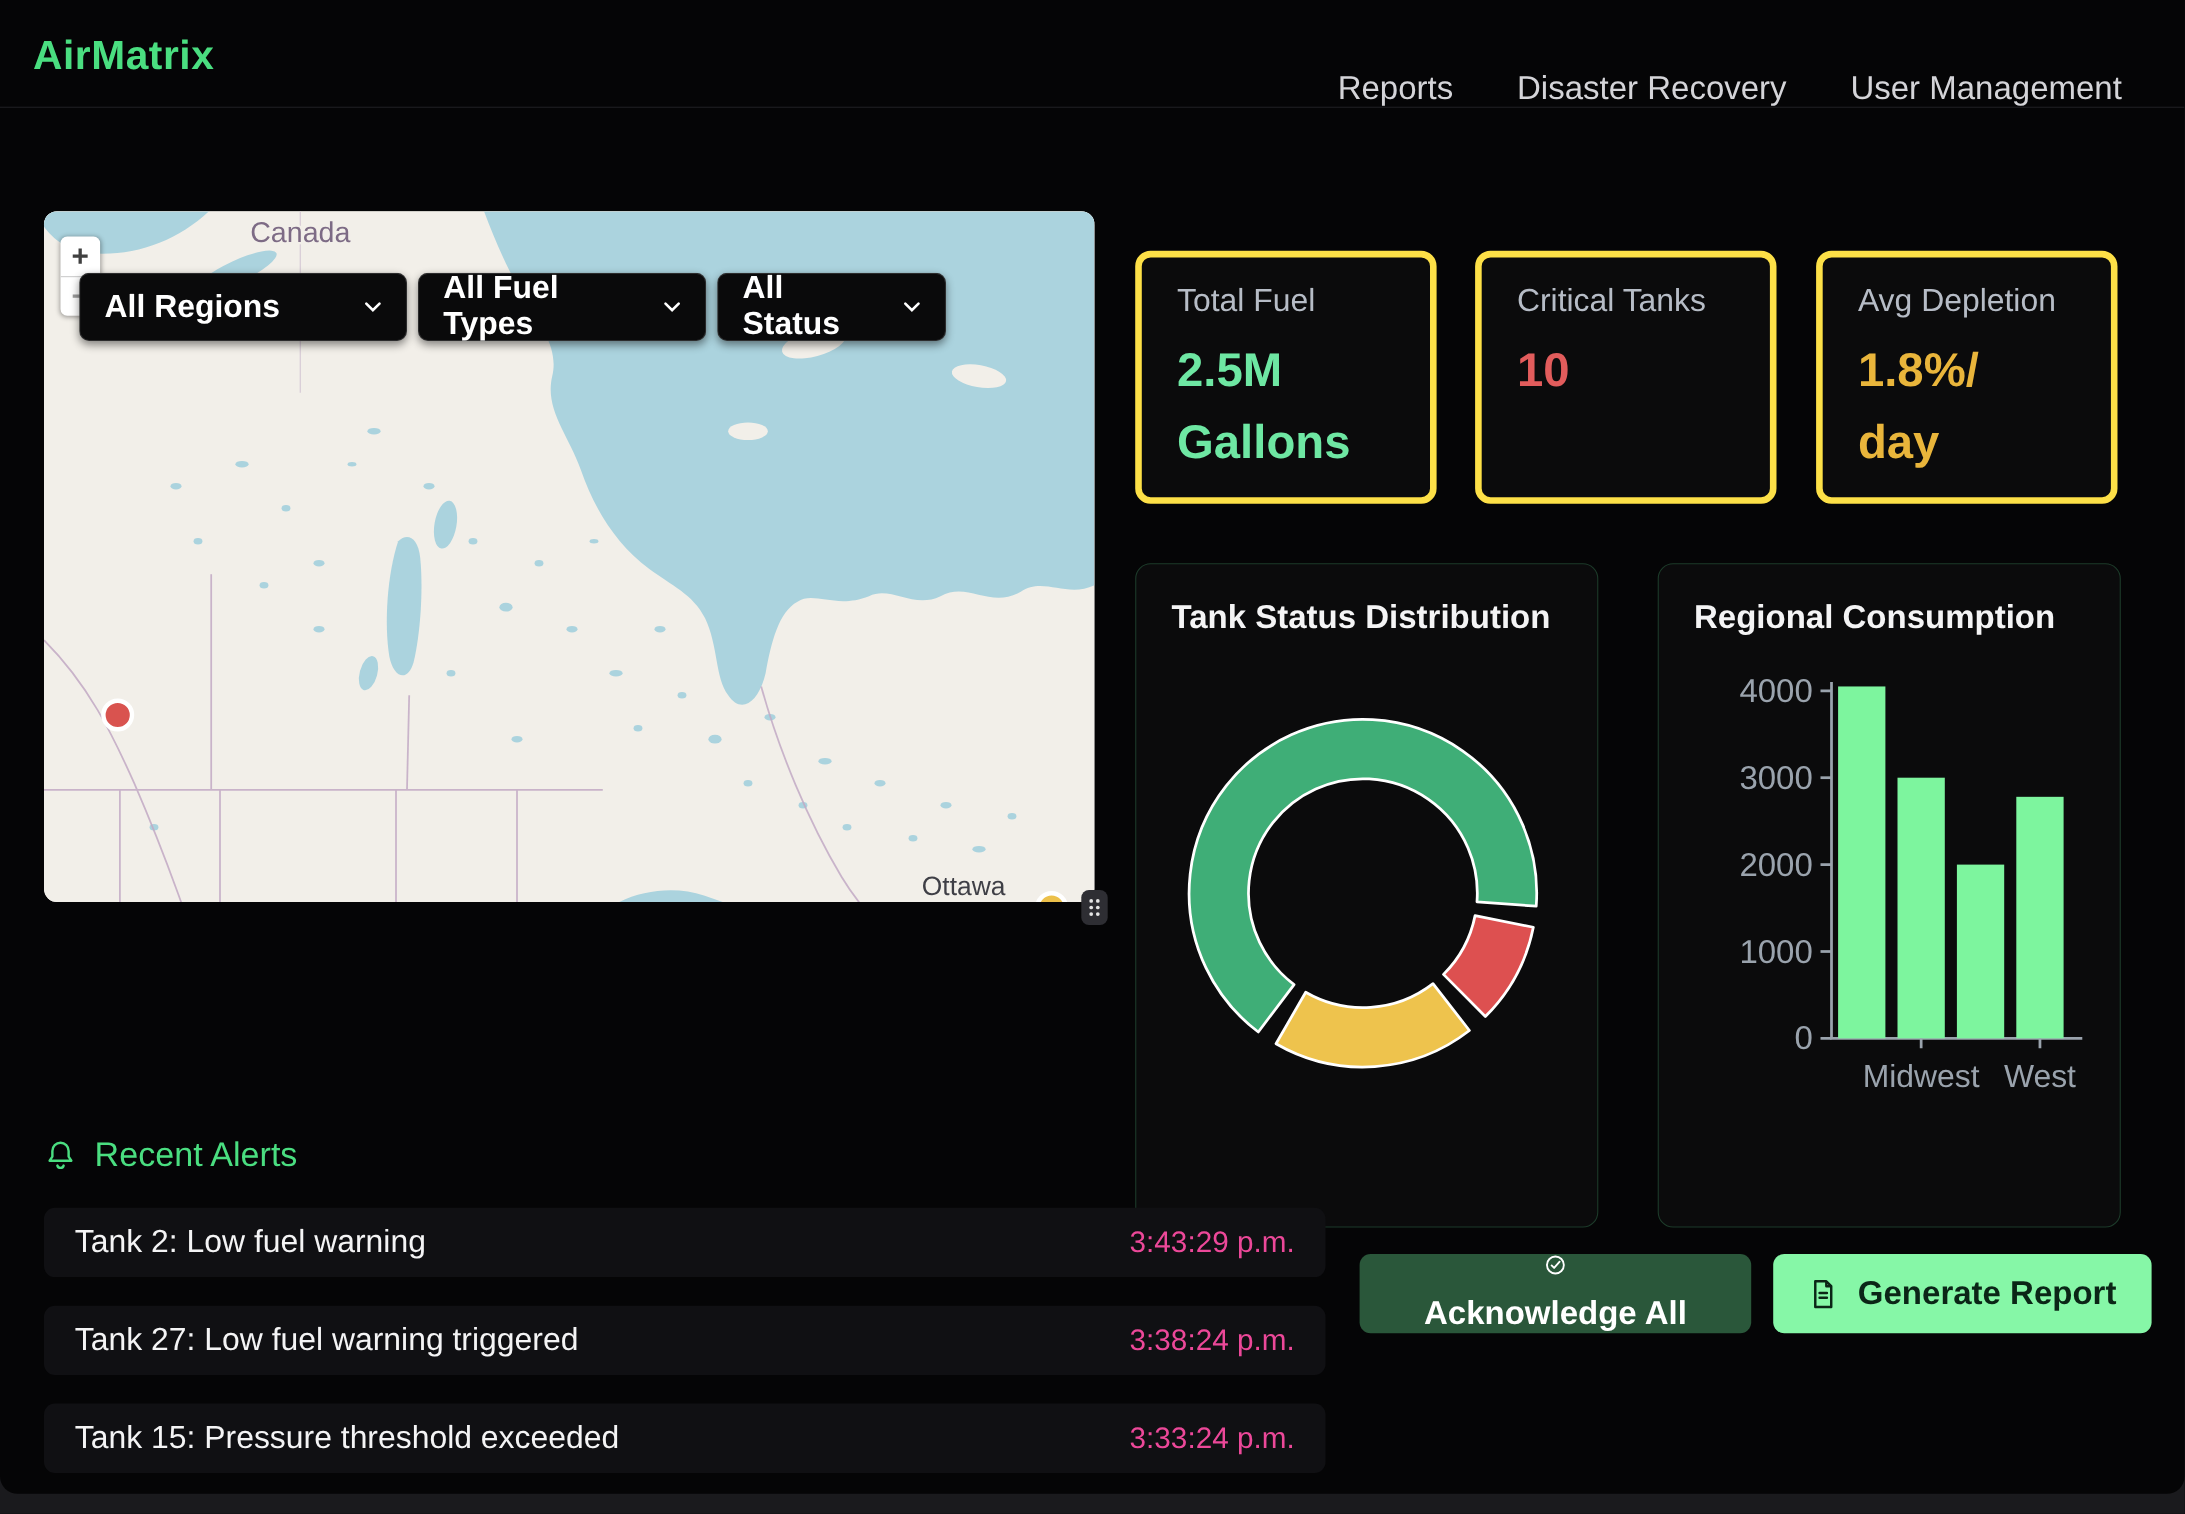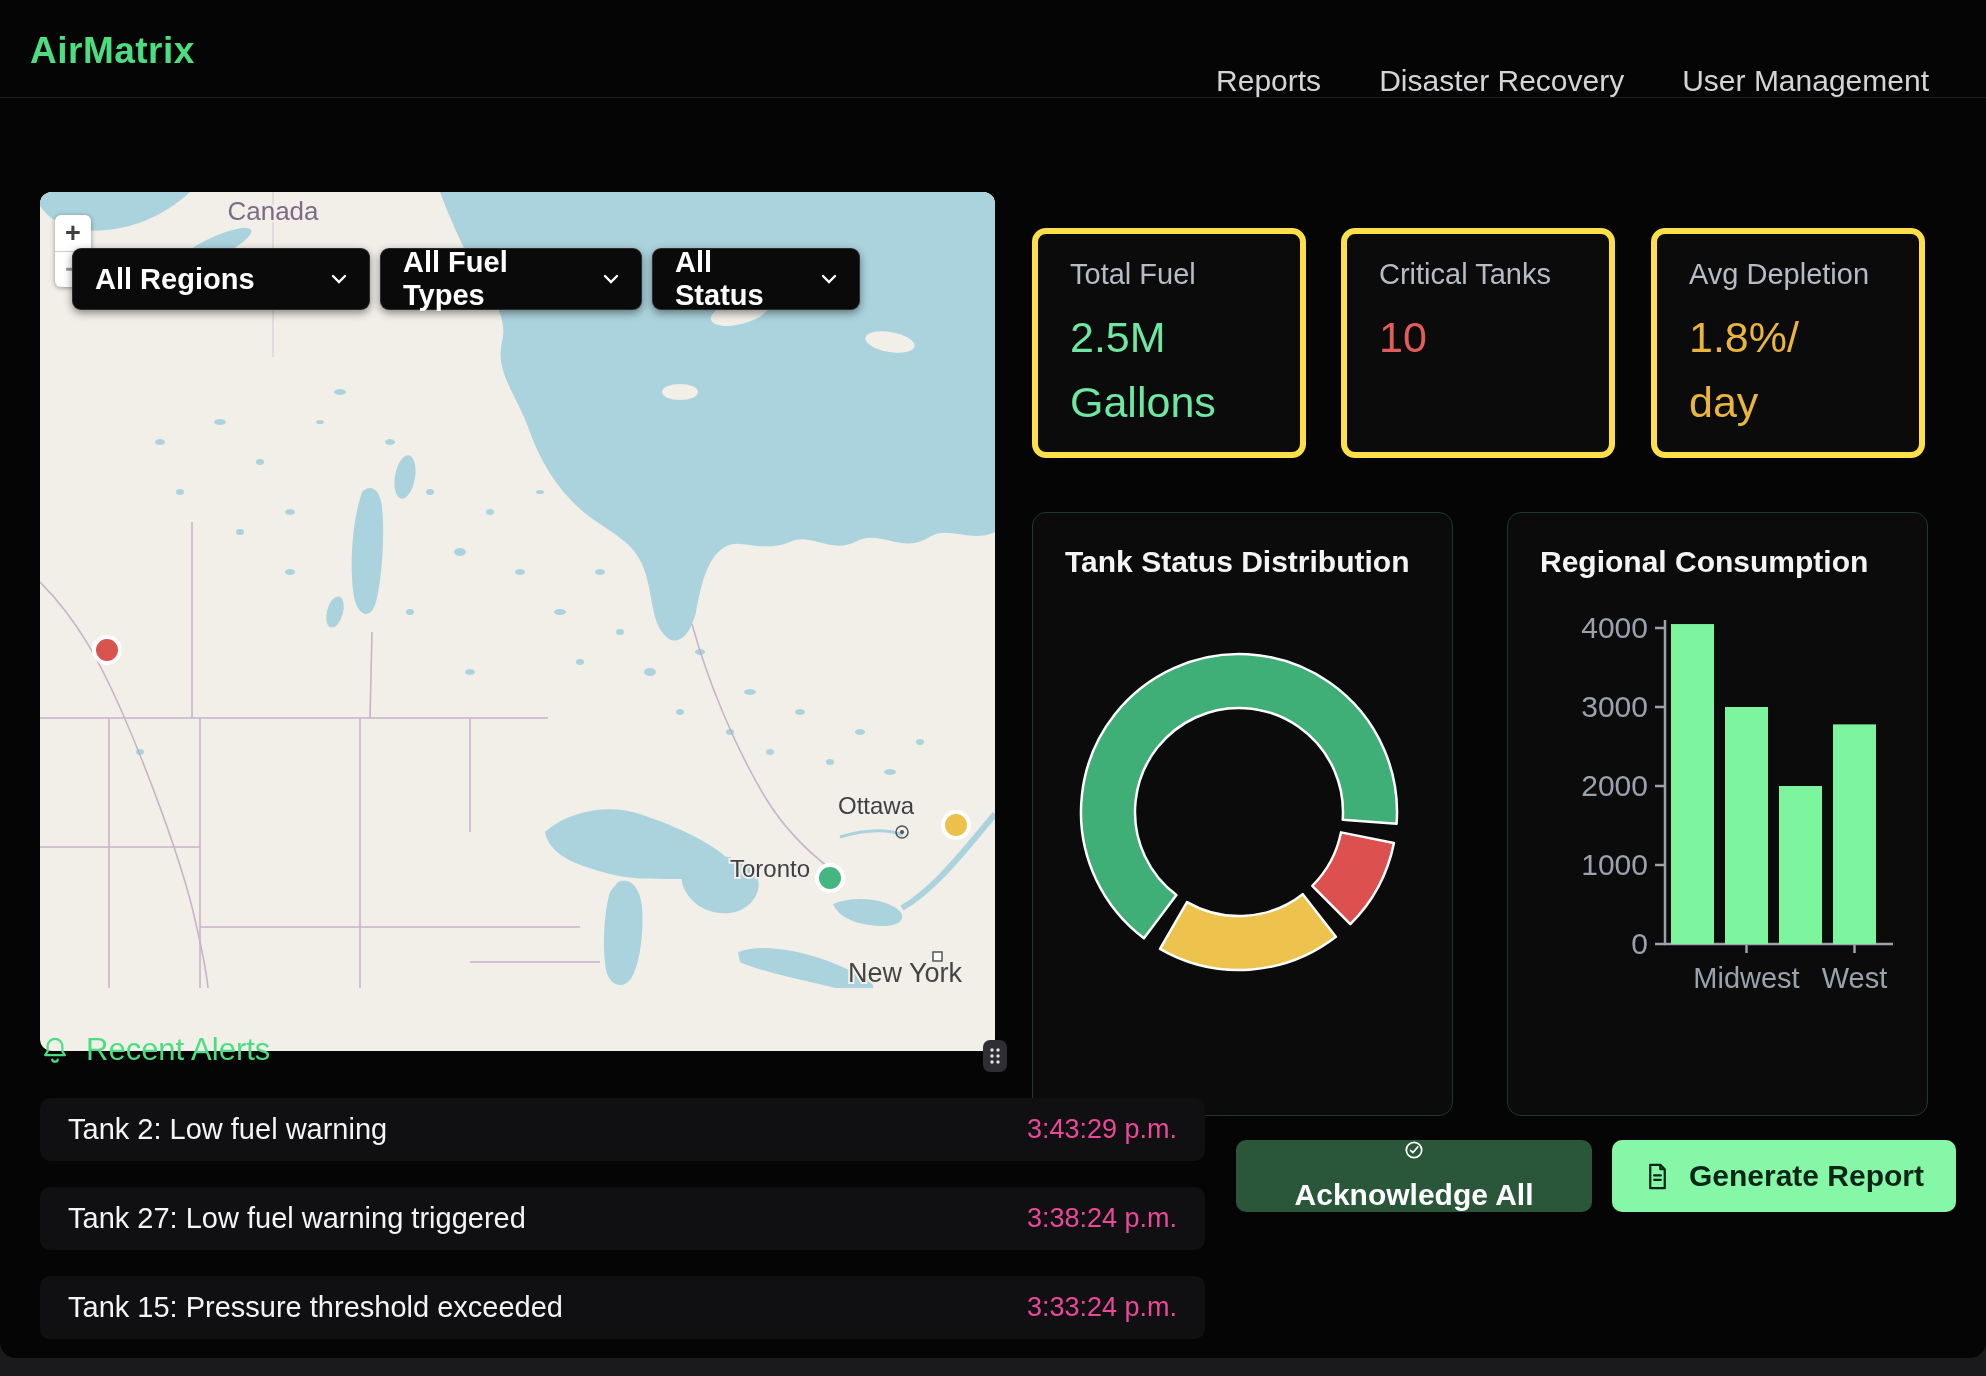--- a/index.html
+++ b/index.html
@@ -9,35 +9,35 @@
   
   .header { position:absolute; left:0; top:0; width:1986px; height:98px; background:#050506; border-bottom:1px solid #202024; }
   .brand { position:absolute; left:30px; top:30px; font-size:37px; font-weight:bold; color:#4ade80; letter-spacing:.5px; }
   .titleblock { position:absolute; left:285px; top:12px; }
   .title { font-size:40px; font-weight:bold; color:#f4f4f5; }
   .subtitle { font-size:27px; color:#4ade80; margin-top:3px; }
   .nav { position:absolute; right:57px; top:0; height:98px; display:flex; align-items:flex-end; gap:58px; }
   .nav-item { font-size:30px; color:#d4d4d8; cursor:pointer; }
 
   
-  .map-wrap { position:absolute; left:40px; top:192px; width:955px; height:859px; }
+  .map-wrap { position:absolute; left:40px; top:192px; width:955px; height:628px; }
   .map-panel { position:absolute; inset:0; border-radius:12px; overflow:hidden; background:#f2efe9; }
   .map-panel svg { display:block; }
   .zoom-ctl { position:absolute; left:15px; top:23px; width:36px; background:#fff; border-radius:6px; box-shadow:0 1px 5px rgba(0,0,0,.4); z-index:1; overflow:hidden; }
   .zoom-btn { width:36px; height:36px; display:flex; align-items:center; justify-content:center; font-size:27px; font-weight:bold; color:#404040; cursor:pointer; }
   .zoom-btn.out { border-top:1px solid #ccc; color:#9b9b9b; }
   .filters { position:absolute; left:32px; top:56px; display:flex; gap:10px; z-index:2; }
   .filter { height:62px; background:#0a0a0b; border:1px solid rgba(255,255,255,.14); border-radius:9px; display:flex; align-items:center; padding:0 22px; color:#fff; font-size:29px; font-weight:bold; box-shadow:0 3px 8px rgba(0,0,0,.45); cursor:pointer; }
   .filter .chev { margin-left:auto; padding-left:24px; display:flex; align-items:center; }
   .drag-handle { position:absolute; right:-12px; bottom:-21px; width:24px; height:32px; background:#2e2e33; border-radius:7px; display:flex; align-items:center; justify-content:center; cursor:grab; z-index:3; }
 
   
   .stat-card { position:absolute; top:228px; width:274px; height:230px; background:#0b0b0c; border:6px solid #fde047; border-radius:14px; padding:24px 32px 0 32px; }
   .stat-label { font-size:29px; color:#b6bcc6; }
-  .stat-value { font-size:43px; font-weight:normal; margin-top:14px; line-height:1.5; width:170px; }
+  .stat-value { font-size:43px; font-weight:bold; margin-top:14px; line-height:1.5; width:170px; }
 
   
   .chart-card { position:absolute; top:512px; width:421px; height:604px; background:#0b0b0c; border:1px solid #1d3b2a; border-radius:14px; }
   .chart-title { position:absolute; left:32px; top:32px; font-size:30px; font-weight:bold; color:#f4f4f5; }
   .donut-svg { position:absolute; left:26px; top:119px; }
   .bar-svg { position:absolute; left:0; top:0; }
   svg text { font-family:"Liberation Sans",sans-serif; }
 
   
   .alerts-heading { position:absolute; left:40px; top:1032px; display:flex; align-items:center; gap:16px; }

